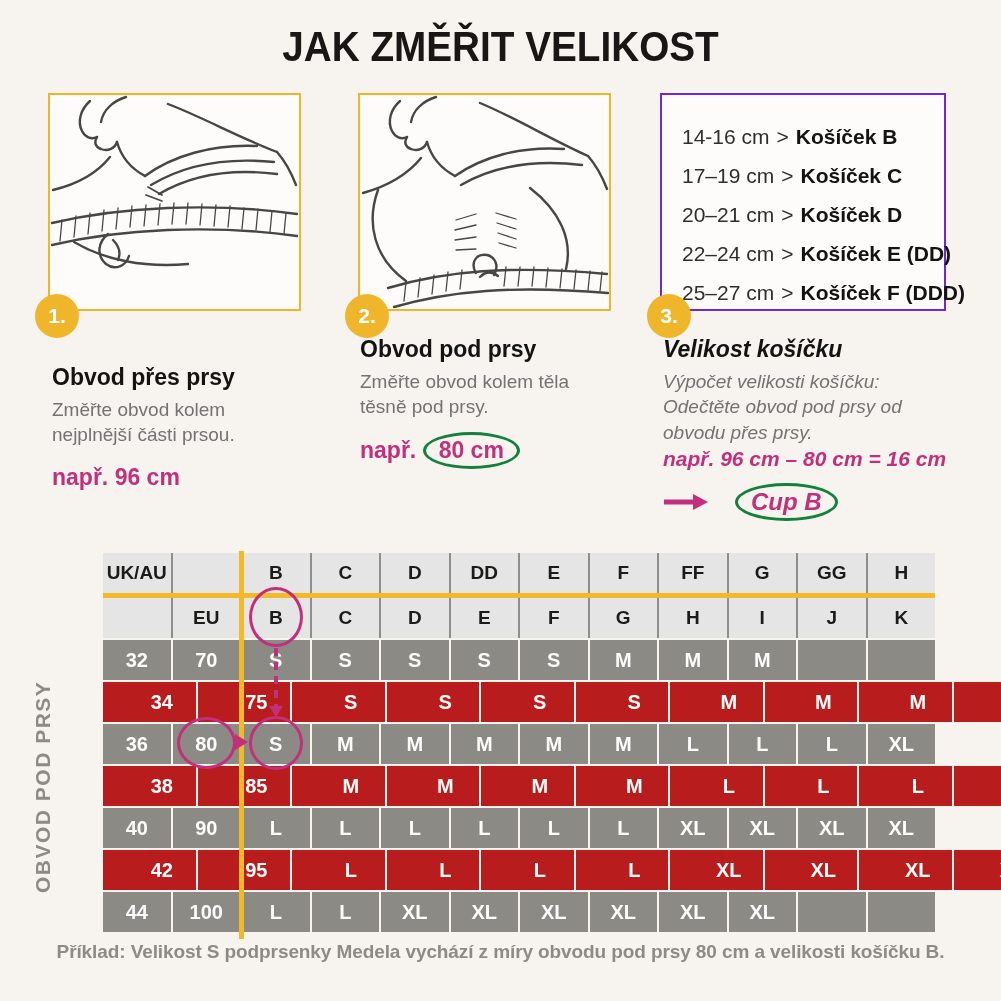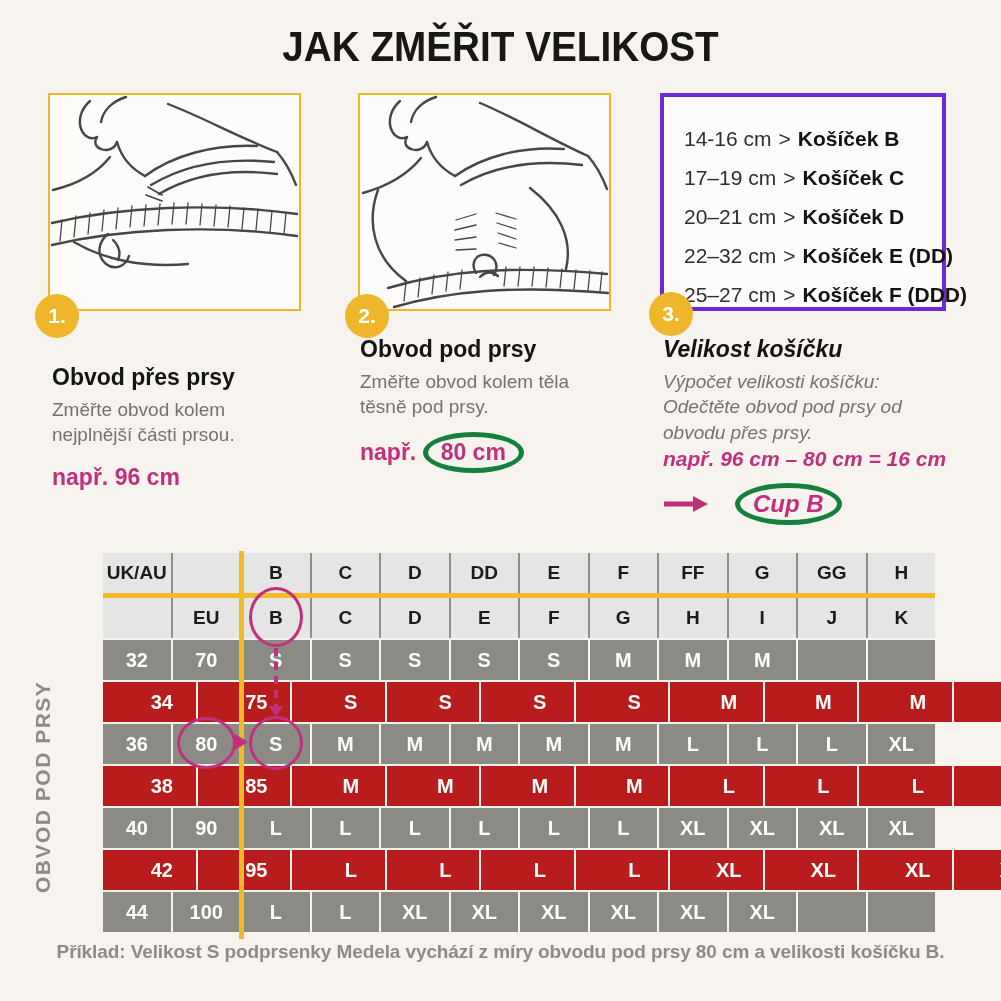--- a/index.html
+++ b/index.html
@@ -15,39 +15,39 @@
     transform:scaleX(.90);margin:0;
   }
   
   .illus-box{
     position:absolute;top:93px;width:253px;height:218px;
     background:#fdfcfa;border:2px solid #efb62c;box-sizing:border-box;
   }
   .illus-box svg{position:absolute;left:0;top:0;}
   .cup-box{
     position:absolute;top:93px;left:660px;width:286px;height:218px;
-    background:#fdfcfa;border:4px solid #6d28d9;box-sizing:border-box;
+    background:#fdfcfa;border:2px solid #6d28d9;box-sizing:border-box;
     padding:30px 0 12px 20px;
   }
   .badge{
     position:absolute;left:-15px;bottom:-29px;width:44px;height:44px;border-radius:50%;
     background:#efb62c;color:#ffffff;font-weight:700;font-size:21px;
     display:flex;align-items:center;justify-content:center;z-index:3;
   }
   .cup-line{font-size:21px;color:#2f2e2b;margin-bottom:15px;white-space:nowrap;}
   .cup-line .sep{padding:0 7px;color:#2f2e2b;}
   .cup-line .cup{font-weight:700;color:#131312;}
   
   .step{position:absolute;top:336px;}
   .step-h{font-size:23px;font-weight:700;color:#131312;margin-bottom:6px;}
   .step-p{font-size:19px;color:#737373;line-height:1.34;}
   .pink{color:#c2307c;font-weight:700;}
   .ex{margin-top:16px;font-size:23px;}
   .oval{
-    display:inline-block;border:5px solid #15803d;border-radius:50%;
+    display:inline-block;border:3px solid #15803d;border-radius:50%;
     padding:2px 13px;color:#c2307c;font-weight:700;
   }
   .arrow-row{margin-top:12px;display:flex;align-items:center;gap:26px;}
   
   .table-wrap{position:absolute;left:103px;top:553px;width:832px;}
   .hrow{display:flex;gap:2px;background:#8f8e8b;}
   .hcell{
     width:67.5px;height:40px;background:#e5e5e5;flex:0 0 auto;
     display:flex;align-items:center;justify-content:center;
     font-size:19px;font-weight:700;color:#1b1b19;
@@ -146,21 +146,21 @@
     <path class="sketch-thin" d="M46,187 L44,206 M60,183 L58,202 M74,180 L72,199 M88,177 L86,196 M102,175 L100,194 M146,172 L144,191 M160,172 L158,191 M174,172 L172,191 M188,173 L186,192 M202,174 L200,193 M216,175 L214,194 M230,176 L228,195 M242,177 L240,196"></path>
   </svg>
   <div class="badge">2.</div>
 </div>
 
 <div class="cup-box">
   <div>
       <div class="cup-line"><span class="rng">14-16 cm</span><span class="sep">&gt;</span><span class="cup">Košíček B</span></div>
       <div class="cup-line"><span class="rng">17–19 cm</span><span class="sep">&gt;</span><span class="cup">Košíček C</span></div>
       <div class="cup-line"><span class="rng">20–21 cm</span><span class="sep">&gt;</span><span class="cup">Košíček D</span></div>
-      <div class="cup-line"><span class="rng">22–32 cm</span><span class="sep">&gt;</span><span class="cup">Košíček E (DD)</span></div>
+      <div class="cup-line"><span class="rng">22–24 cm</span><span class="sep">&gt;</span><span class="cup">Košíček E (DD)</span></div>
       <div class="cup-line"><span class="rng">25–27 cm</span><span class="sep">&gt;</span><span class="cup">Košíček F (DDD)</span></div>
     </div>
   <div class="badge">3.</div>
 </div>
 
 <div class="step" style="left:52px;width:275px;margin-top:28px;">
   <div class="step-h">Obvod přes prsy</div>
   <div class="step-p">
     <span>Změřte obvod kolem</span><br>
     <span>nejplnější části prsou.</span>

